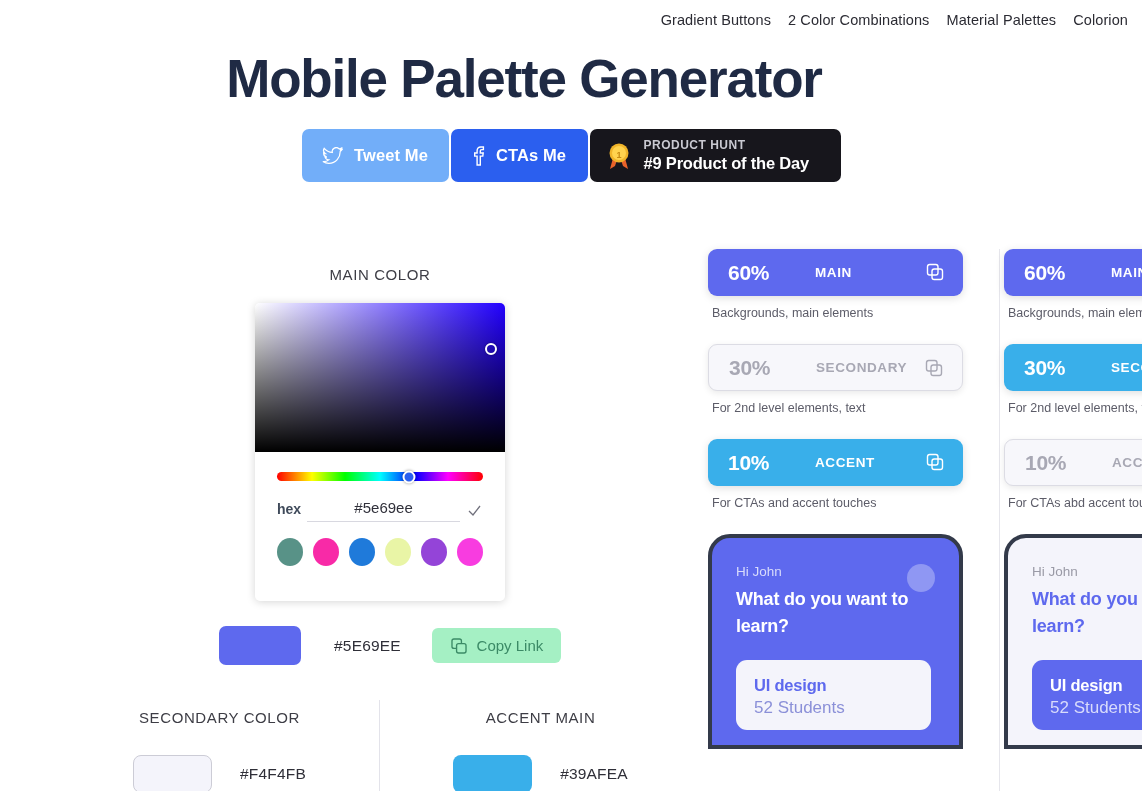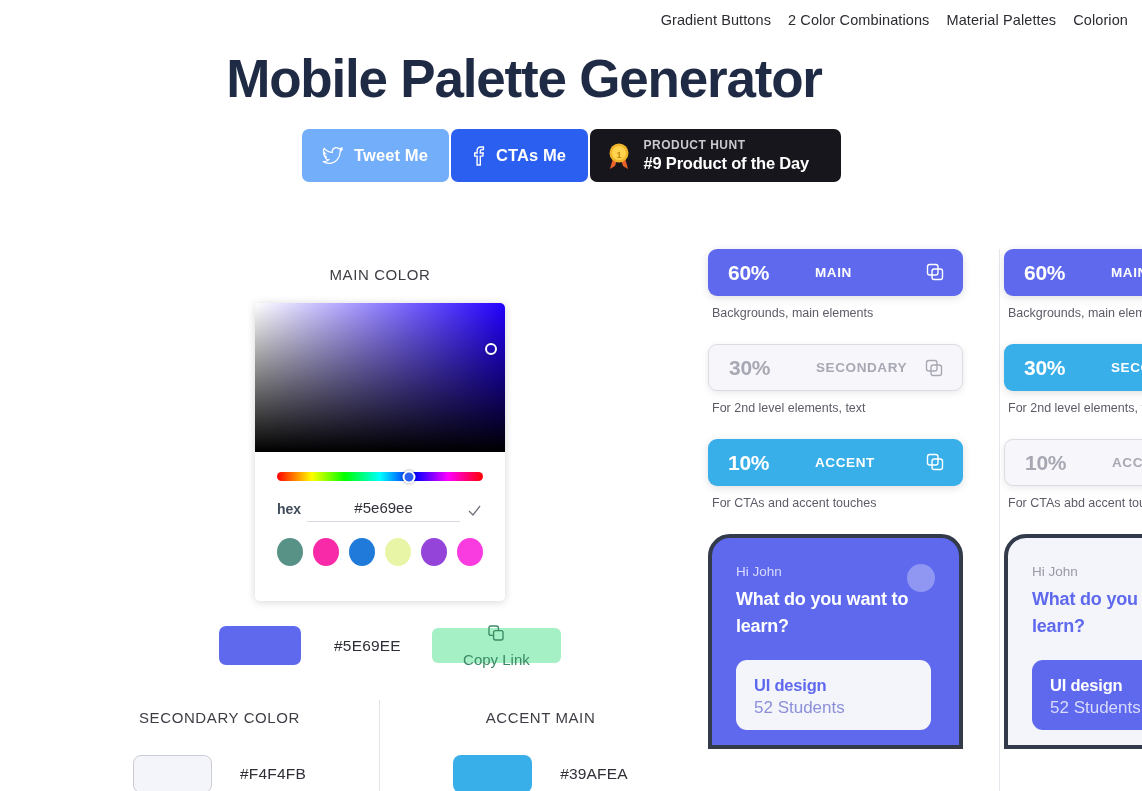--- a/index.html
+++ b/index.html
@@ -126,21 +126,20 @@
     width: 82px; height: 39px; border-radius: 7px;
   }
   .result-hex {
     margin-left: 33px; font-size: 15.5px; color: #2f2f38; letter-spacing: .2px;
   }
   .copy-link {
     margin-left: 31px; width: 129px; height: 35px;
     background: #a5f0c4; border-radius: 6px;
     display: flex; align-items: center; justify-content: center; gap: 9px;
     cursor: pointer;
-    flex-direction: column;
   }
   .copy-link-text { color: #3b8a66; font-size: 15px; }
 
   
   .bottom-divider {
     position: absolute; top: 700px; left: 379px;
     width: 1px; height: 91px; background: #e3e3ea;
   }
   .col-sec { position: absolute; top: 709px; left: 60px; width: 319px; }
   .col-acc { position: absolute; top: 709px; left: 381px; width: 319px; }

